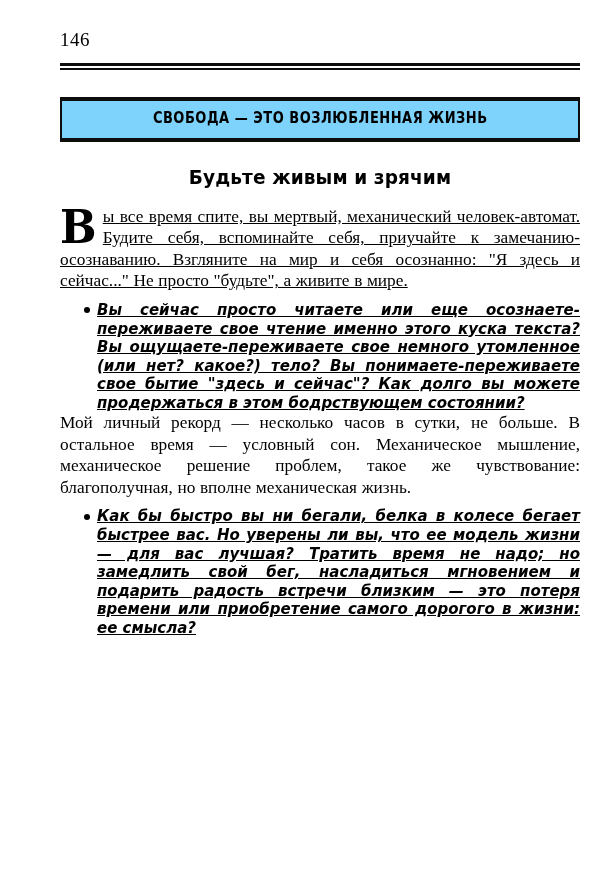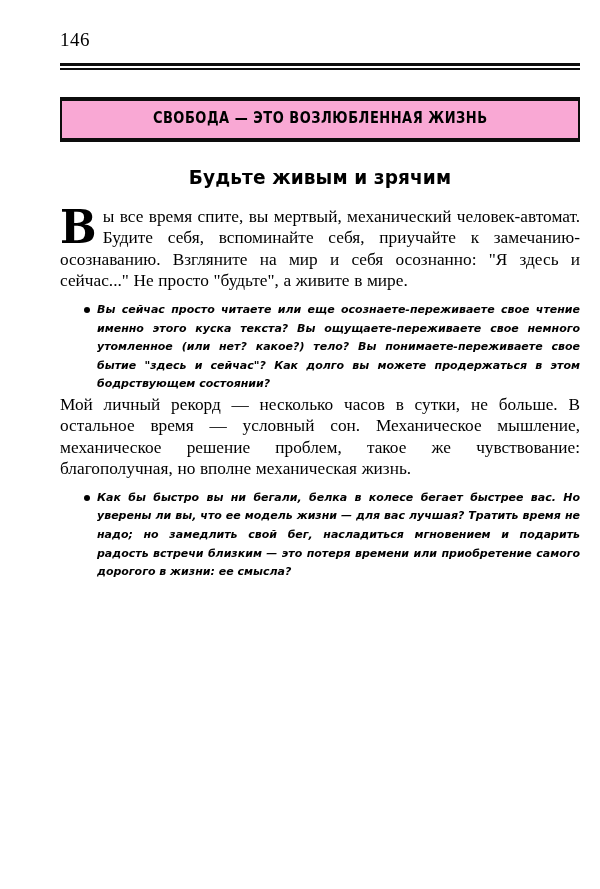--- a/index.html
+++ b/index.html
@@ -90,21 +90,21 @@
   .box-heading {
     margin-top: 27px;
     border-top: 4px solid #0d0d0d;
     border-bottom: 4px solid #0d0d0d;
     border-left: 2px solid #0d0d0d;
     border-right: 2px solid #0d0d0d;
     height: 45px;
     display: flex;
     align-items: center;
     justify-content: center;
-    background: #f9a8d4;
+    background: #7dd3fc;
     box-sizing: border-box;
   }
 
   .box-heading .box-label {
     font-family: "DejaVu Sans", "Liberation Sans", sans-serif;
     font-weight: bold;
     font-size: 15.5px;
     letter-spacing: 0.6px;
     transform: scaleX(0.84);
     transform-origin: center center;
@@ -124,20 +124,21 @@
     transform: scaleX(0.95);
   }
 
   
   .dropcap-para {
     margin-top: 17px;
     position: relative;
   }
   .dropcap-para p.body {
     text-indent: 0;
+    text-decoration: underline;
   }
   .dropcap {
     float: left;
     font-family: "DejaVu Serif", "Liberation Serif", serif;
     font-weight: bold;
     font-size: 47px;
     line-height: 40px;
     margin: 0 3px 0 0;
     padding-top: 1px;
     transform: scaleX(0.92);
@@ -162,24 +163,25 @@
     width: 6px;
     height: 6px;
     background: #000;
     border-radius: 50%;
   }
   ul.bullet-block li .bullet-text {
     display: block;
     font-family: "DejaVu Sans", "Liberation Sans", sans-serif;
     font-style: italic;
     font-weight: bold;
-    font-size: 11px;
+    font-size: 15px;
     line-height: 18.6px;
     text-align: justify;
     text-justify: inter-word;
+    text-decoration: underline;
   }
 
   .bullet-block-last { margin-top: 10px; }
 </style>
 </head>
 <body>
 
 <div class="page">
   <div class="content">
 

